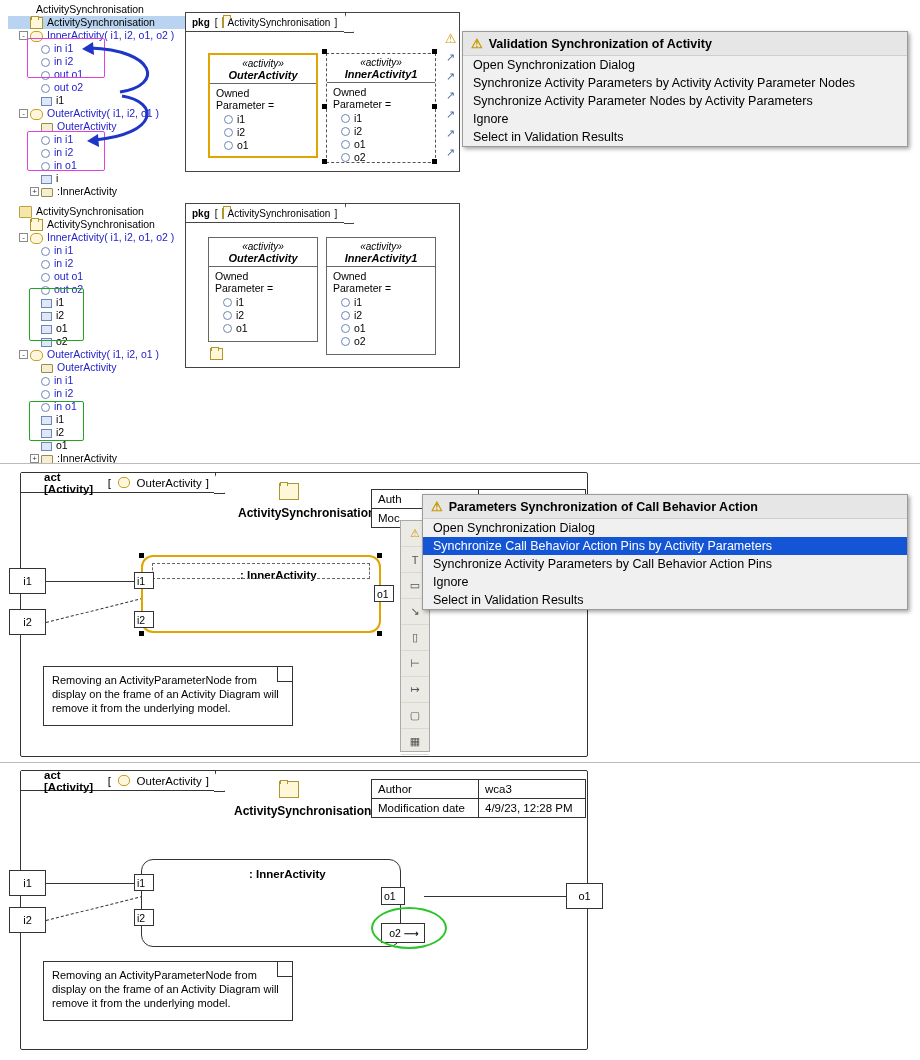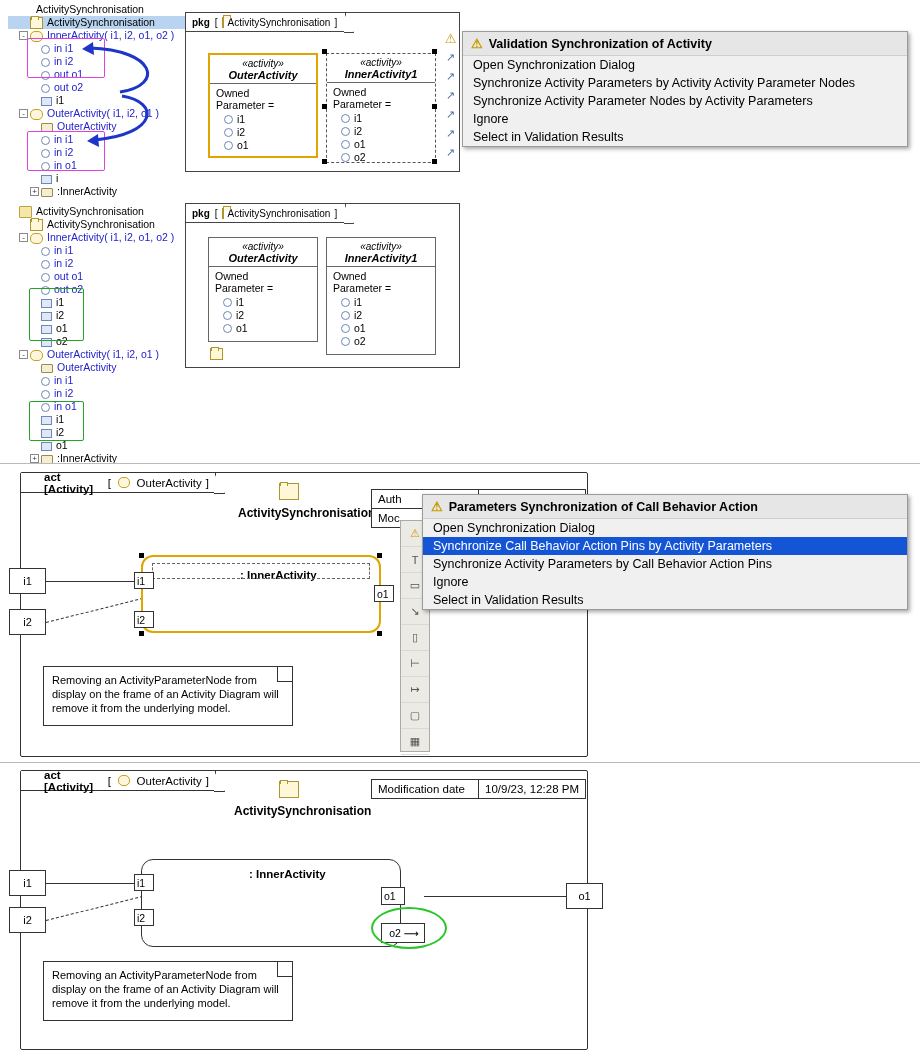--- a/index.html
+++ b/index.html
@@ -605,22 +605,26 @@
     <span class="ico ico-act" style="margin:0 3px;"></span>
     <span>OuterActivity</span>
     <span>]</span>
   </div>
 
   <div class="ico ico-pkg" style="position:absolute; left:258px; top:10px; width:20px; height:17px;"></div>
   <div class="abs bold" style="left:196px; top:33px; font-size:12px;">ActivitySynchronisation</div>
 
   <div class="tbl" style="left:350px; top:8px; width:215px;">
     <div class="r">
+      <div class="c" style="width:108px;">Author</div>
+      <div class="c" style="width:107px;">wca3</div>
+    </div>
+    <div class="r">
       <div class="c" style="width:108px;">Modification date</div>
-      <div class="c" style="width:107px;">10/9/23, 12:28 PM</div>
+      <div class="c" style="width:107px;">4/9/23, 12:28 PM</div>
     </div>
   </div>
 
   <div class="port" style="left:-12px; top:99px; width:37px; height:26px;">
     <span>i1</span>
   </div>
   <div class="port" style="left:-12px; top:136px; width:37px; height:26px;">
     <span>i2</span>
   </div>
   <div class="port" style="left:545px; top:112px; width:37px; height:26px;">

